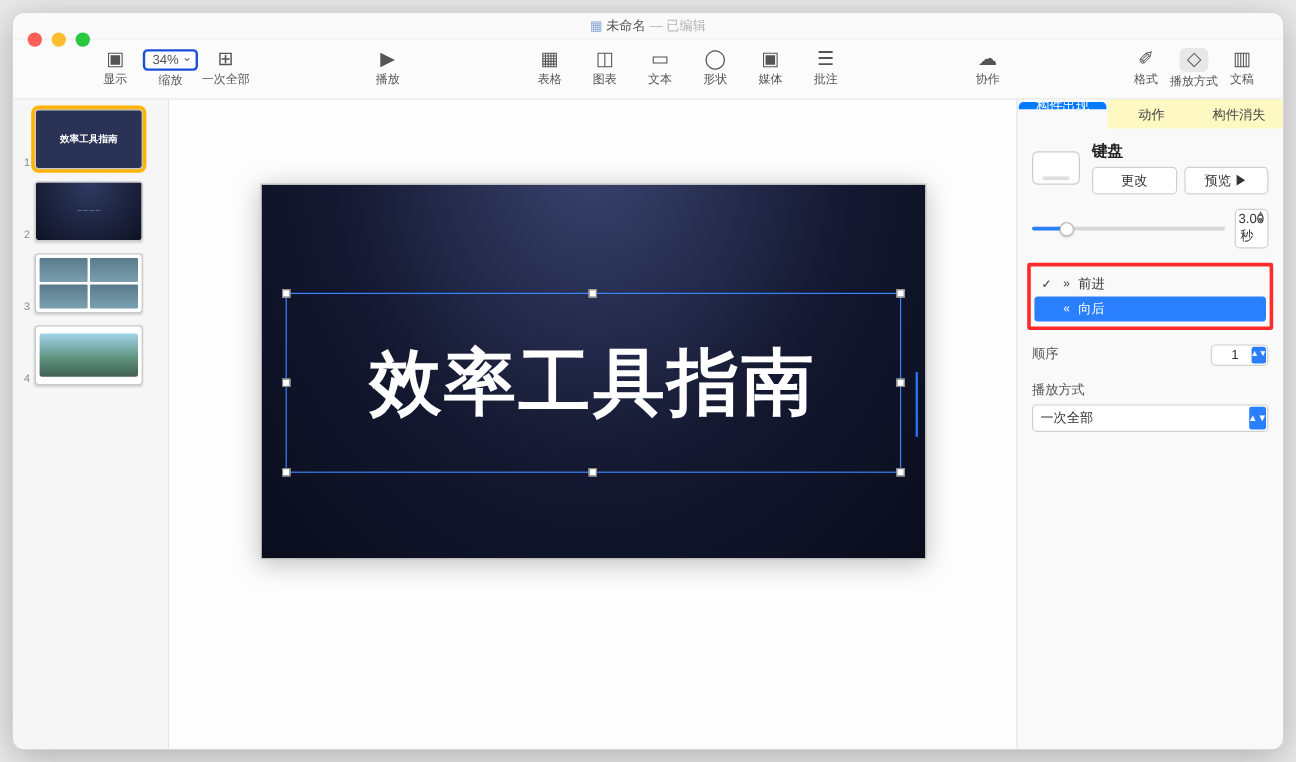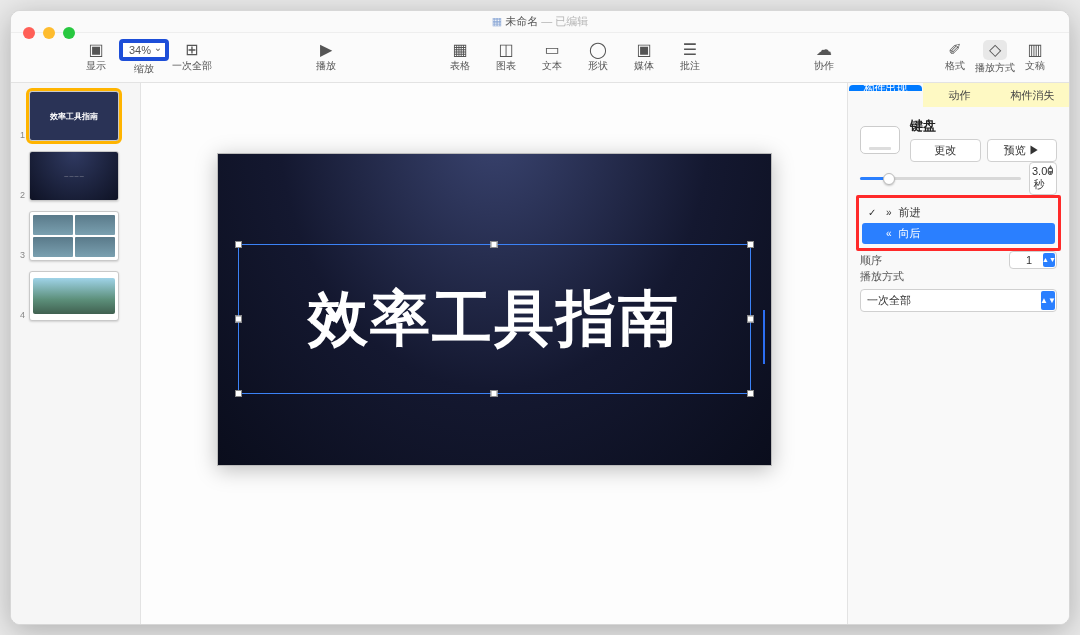--- a/index.html
+++ b/index.html
@@ -19,21 +19,21 @@
     height: 50px; display:flex; align-items:center; padding: 0 14px; gap:6px;
     border-bottom:1px solid #e3e3e3; background:#fbfbfb;
   }
   .traffic { position:absolute; left:12px; top:16px; display:flex; gap:8px; z-index:30;}
   .traffic .dot { width:12px; height:12px; border-radius:50%; }
   .dot.red{background:#ff5f57;} .dot.yellow{background:#febc2e;} .dot.green{background:#28c840;}
   .tool-group { display:flex; align-items:center; }
   .tool-btn { display:flex; flex-direction:column; align-items:center; justify-content:center; min-width:46px;
               height:44px; font-size:10px; color:#555; gap:1px; cursor:default; }
   .tool-btn .ico { font-size:16px; color:#555; line-height:16px;}
-  .zoom-select { font-size:11px; border:4px solid #1d4ed8; border-radius:4px; padding:1px 14px 1px 6px; background:white; position:relative;}
+  .zoom-select { font-size:11px; border:2px solid #1d4ed8; border-radius:4px; padding:1px 14px 1px 6px; background:white; position:relative;}
   .zoom-select::after{ content:"⌄"; position:absolute; right:3px; top:-1px; font-size:10px; color:#666;}
   .spacer { flex:1; }
   .right-tools .tool-btn { min-width:40px;}
   .tool-btn.selected .ico-wrap { background:#e8e8e8; border-radius:5px; padding:2px 6px;}
   .ico-wrap{ display:flex; align-items:center; justify-content:center;}
 
   .content { flex:1; display:flex; min-height:0;}
   .sidebar {
     width:130px; background:#f6f6f6; border-right:1px solid #e3e3e3;
     padding:8px 6px; display:flex; flex-direction:column; gap:10px;
@@ -73,21 +73,21 @@
   .cursor-bar { position:absolute; right:-15px; top:65px; width:2px; height:54px; background:#2c6ef2;}
 
   .inspector {
     width:222px; background:#f9f9f9; border-left:1px solid #e3e3e3; display:flex; flex-direction:column;
     font-size:12px; color:#333;
   }
   .insp-tabs { display:flex; height:24px; }
   .insp-tab { flex:1; display:flex; align-items:center; justify-content:center; font-size:11px;
               background:#fef9c3; color:#444; cursor:default; }
   .insp-tab.active { background:#007aff; color:white; border-radius:4px 4px 0 0; margin:2px 1px 16px; }
-  .insp-body { padding:10px 12px; display:flex; flex-direction:column; }
+  .insp-body { padding:10px 12px; display:flex; flex-direction:column; gap:12px; }
   .effect-row { display:flex; align-items:center; gap:10px; }
   .kbd-icon { width:40px; height:28px; border:1.5px solid #ccc; border-radius:5px; background:white;
               display:flex; align-items:flex-end; justify-content:center; padding-bottom:3px;}
   .kbd-icon .bar{ width:22px; height:3px; background:#ddd; border-radius:1px;}
   .effect-title { font-size:13px; font-weight:600; color:#222;}
   .btn-row { display:flex; gap:6px; margin-top:4px;}
   .pill-btn { flex:1; text-align:center; font-size:11px; padding:3px 0; border:1px solid #d0d0d0;
               border-radius:4px; background:white; cursor:default;}
   .section { display:flex; flex-direction:column; gap:5px; }
   .section-label { font-size:11px; color:#555; font-weight:500;}
@@ -99,21 +99,21 @@
   .duration-val { width:28px; border:1px solid #d0d0d0; border-radius:4px; font-size:11px; text-align:center;
                   padding:2px 10px 2px 2px; background:white; position:relative;}
   .stepper{ position:absolute; right:2px; top:1px; font-size:7px; line-height:6px; color:#666; display:flex; flex-direction:column;}
 
   .highlight-box { border:3px solid #ff2a2a; border-radius:2px; padding:4px 3px; margin:0 -4px;}
   .dir-option { display:flex; align-items:center; gap:8px; font-size:11px; padding:3px 6px; border-radius:3px;}
   .dir-option .chk{ width:10px; font-size:10px;}
   .dir-option.selected { background:#2a7fff; color:white; }
   .dir-option .arrows { font-size:10px; letter-spacing:-1px;}
 
-  .field-row { display:flex; align-items:center; justify-content:space-between; gap:8px;}
+  .field-row { display:flex; justify-content:space-between; gap:8px;}
   .num-field { width:48px; border:1px solid #d0d0d0; border-radius:4px; font-size:11px; text-align:center;
                padding:2px 10px 2px 2px; background:white; position:relative;}
   .num-field .stepper-blue { position:absolute; right:1px; top:1px; bottom:1px; width:12px;
                              background:#2a7fff; border-radius:2px; color:white; font-size:7px;
                              display:flex; flex-direction:column; align-items:center; justify-content:center; line-height:6px;}
   .select-field { border:1px solid #d0d0d0; border-radius:4px; background:white; font-size:11px;
                   padding:3px 6px; position:relative; }
   .select-field .caret-blue { position:absolute; right:1px; top:1px; bottom:1px; width:14px;
                               background:#2a7fff; border-radius:2px; color:white; font-size:8px;
                               display:flex; flex-direction:column; align-items:center; justify-content:center; line-height:6px;}

